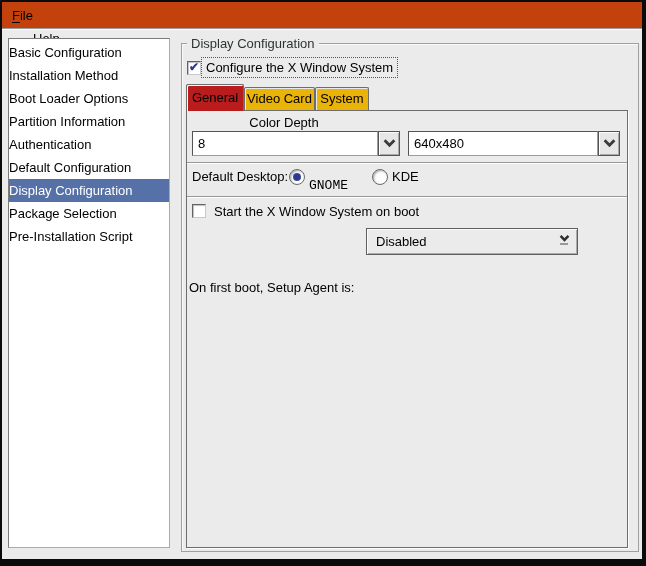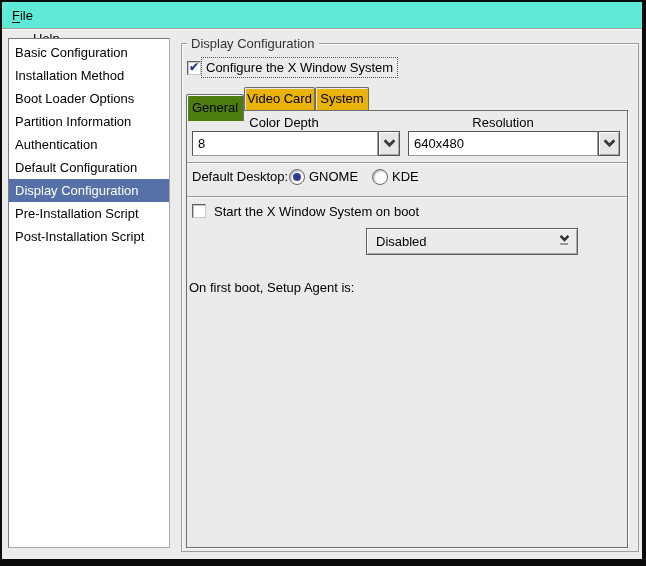--- a/index.html
+++ b/index.html
@@ -17,40 +17,40 @@
     position:absolute; inset:0; z-index: 50;
     border-style: solid; border-color:#0b0b0b;
     border-width: 2px 4px 7px 2px;
     pointer-events:none;
   }
   
   .menubar {
     position:absolute; left:2px; top:2px; right:4px; height:27px;
     border-bottom:1px solid #9c9c9c;
     box-shadow: 0 1px 0 #fdfdfd;
-    background:#5eead4;
+    background:#c2410c;
   }
   .menu-item {
     position:absolute; top:5px; height:19px; line-height:18px;
     padding:0 4px; cursor:default;
   }
   .menu-file { left:6px; }
   .menu-help { left:27px;margin-top:23px; }
   .mn { text-decoration: underline; text-underline-offset: 2px; }
   
   .sidebar {
     position:absolute; left:8px; top:38px; width:162px; height:510px;
     background:#fff;
     border:1px solid #7c7c7c;
     border-right-color:#aaa; border-bottom-color:#aaa;
     padding-top:2px;
     overflow:hidden;
   }
   .side-item {
-    height:23px; line-height:23px; padding-left:6px;
+    height:23px; line-height:23px; padding-left:0;
     white-space:nowrap; cursor:default;
   }
   .side-item.selected { background:#5671a8; color:#fff; }
   
   .frame {
     position:absolute; left:181px; top:43px; width:458px; height:509px;
     border:1px solid #9f9f9f;
     box-shadow: inset 1px 1px 0 #fbfbfb;
   }
   .frame-label {
@@ -89,21 +89,21 @@
     border-radius:50%; background:#2c3990;
     box-shadow: 0 0 0 1px #3a4a9a;
   }
   
   .tab {
     position:absolute; z-index:2; text-align:center; cursor:default;
     border:1px solid #6d6d6d; border-bottom:none;
     border-radius:2px 2px 0 0;
   }
   .tab-active {
-    top:94px; height:27px; line-height:25px; background:#4d7c0f; z-index:3;
+    top:84px; height:27px; line-height:25px; background:#b91c1c; z-index:3;
     box-shadow: inset 1px 1px 0 #fbfbfb;
   }
   .tab-inactive {
     top:87px; height:23px; line-height:22px; background:#eab308;
     box-shadow: inset 1px 1px 0 #e9e9e9;
   }
   .tab-general { left:186px; width:58px; }
   .tab-video   { left:244px; width:71px; }
   .tab-monitor { left:315px; width:54px; }
   .notebook-panel {
@@ -167,39 +167,38 @@
   </div>
 
   <div class="sidebar">
     <div class="side-item">Basic Configuration</div>
     <div class="side-item">Installation Method</div>
     <div class="side-item">Boot Loader Options</div>
     <div class="side-item">Partition Information</div>
     <div class="side-item">Authentication</div>
     <div class="side-item">Default Configuration</div>
     <div class="side-item selected">Display Configuration</div>
+    <div class="side-item">Package Selection</div>
     <div class="side-item">Pre-Installation Script</div>
-    <div class="side-item">Post-Installation Script</div>
   </div>
 
   <div class="frame"></div>
   <span class="frame-label">Display Configuration</span>
 
   <div class="checkbox" style="left:187px; top:61px;">
     <span class="checkmark">✔</span>
   </div>
   <div class="focus-label">Configure the X Window System</div>
 
   <div class="tab tab-active tab-general">General</div>
   <div class="tab tab-inactive tab-video">Video Card</div>
   <div class="tab tab-inactive tab-monitor">System</div>
   <div class="notebook-panel"></div>
 
   <div class="col-label lbl-colordepth">Color Depth</div>
-  <div class="col-label lbl-resolution">Resolution</div>
 
   <div class="entry entry-colordepth">8</div>
   <div class="combo-btn btn-colordepth">
     <svg width="13" height="9" viewBox="0 0 12 8">
         <path d="M1.5 1 L6 5.6 L10.5 1" fill="none" stroke="#3a3a3a" stroke-width="2.6"></path>
       </svg>
   </div>
 
   <div class="entry entry-resolution">640x480</div>
   <div class="combo-btn btn-resolution">
@@ -207,21 +206,21 @@
         <path d="M1.5 1 L6 5.6 L10.5 1" fill="none" stroke="#3a3a3a" stroke-width="2.6"></path>
       </svg>
   </div>
 
   <div class="sep sep1"></div>
 
   <div class="static-label" style="left:192px; top:169px;">Default Desktop:</div>
   <div class="radio" style="left:289px; top:169px;">
     <span class="radio-dot"></span>
   </div>
-  <div class="static-label" style="left:309px; top:169px;">GNOME</div>
+  <div class="static-label" style="left:309px; top:178px;font-family:Liberation Mono, monospace;">GNOME</div>
   <div class="radio" style="left:372px; top:169px;"></div>
   <div class="static-label" style="left:392px; top:169px;text-align:center;">KDE</div>
 
   <div class="sep sep2"></div>
 
   <div class="checkbox" style="left:192px; top:204px;"></div>
   <div class="static-label" style="left:214px; top:204px;">Start the X Window System on boot</div>
 
   <div class="static-label" style="left:189px; top:234px;margin-top:46px;">On first boot, Setup Agent is:</div>
   <div class="option-menu">

